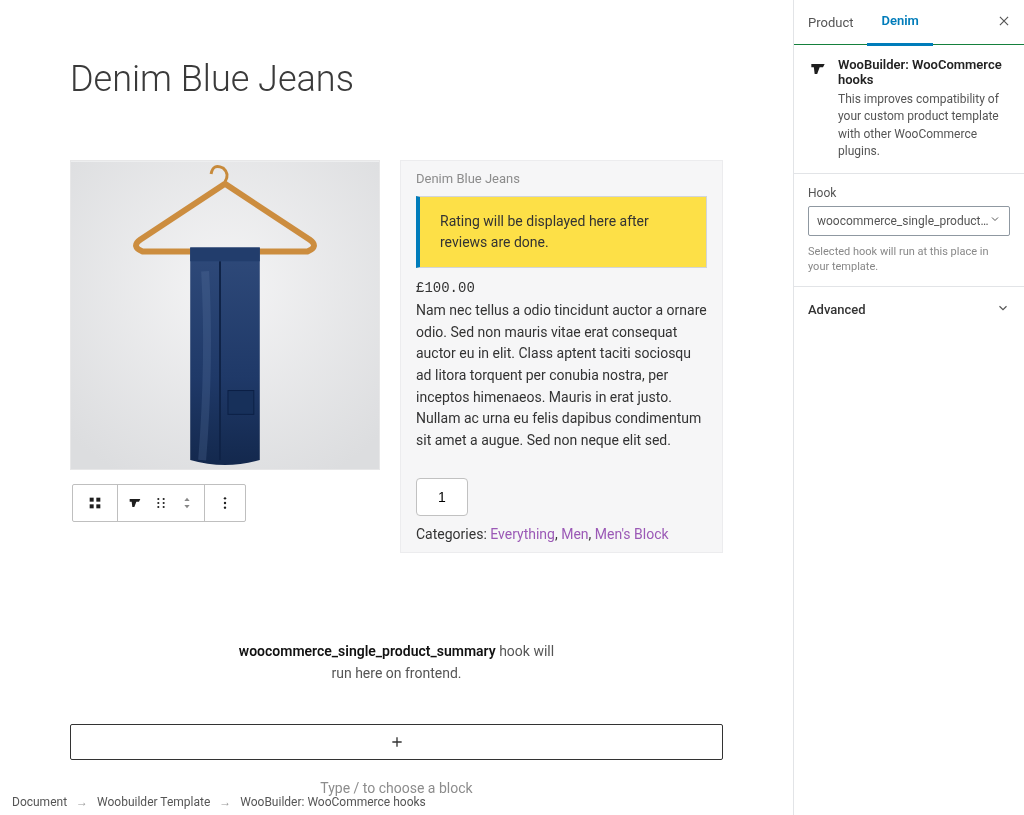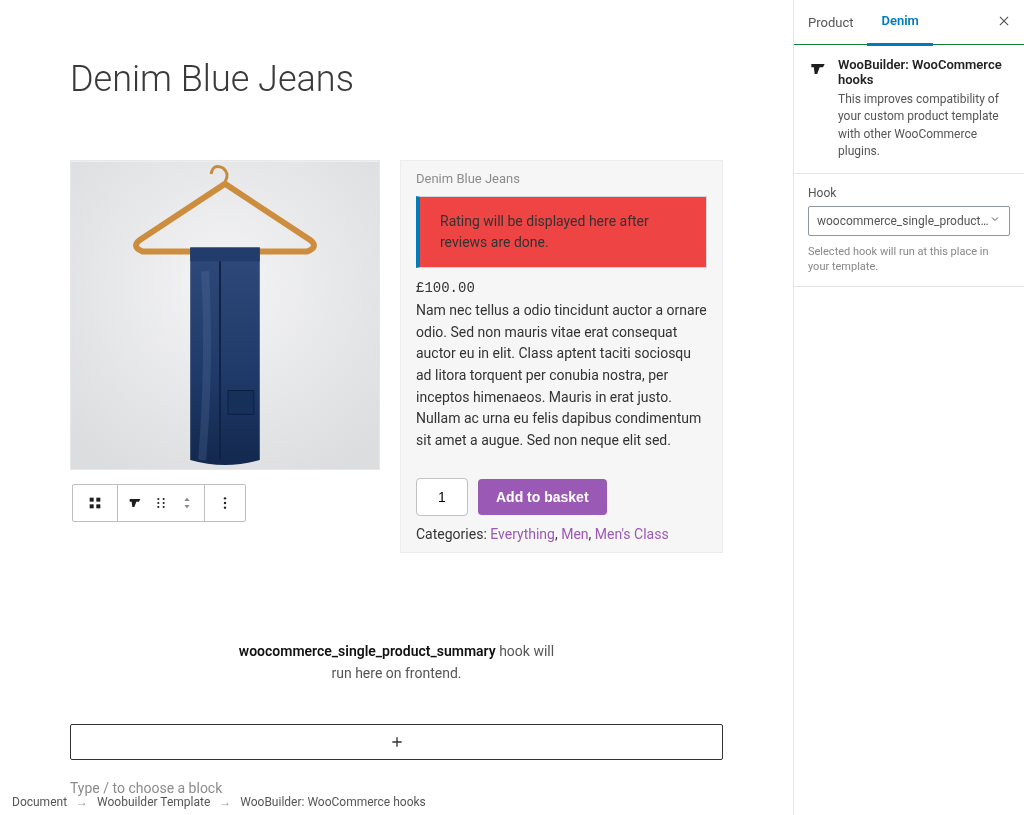--- a/index.html
+++ b/index.html
@@ -6,39 +6,39 @@
   body{width:1024px;height:815px;overflow:hidden;background:#fff;}
   .editor{display:flex;height:100%;}
   .canvas{flex:1;overflow:auto;position:relative;box-sizing:border-box;}
   .content{padding:30px 70px 0 70px;}
   h1.page-title{font-size:36px;font-weight:300;color:#3a3a3a;margin:28px 0 60px 0;}
   .product-row{display:flex;gap:20px;}
   .product-image-wrap{position:relative;width:310px;height:310px;background:#edeeef;border:1px solid #e7e7e8;box-sizing:border-box;}
   .product-image{position:absolute;inset:0;display:flex;align-items:flex-start;justify-content:center;overflow:hidden;}
   .product-summary{flex:1;background:#f6f6f7;border:1px solid #ececee;padding:10px 15px 10px 15px;box-sizing:border-box;}
   .product-name{color:#8c8c8c;font-size:13px;margin:0 0 10px 0;}
-  .rating-box{border:1px solid #d2d5d9;border-left:4px solid #007cba;background:#ef4444;padding:14px 20px;font-size:14px;color:#333;margin-bottom:12px;line-height:1.5;}
+  .rating-box{border:1px solid #d2d5d9;border-left:4px solid #007cba;background:#fde047;padding:14px 20px;font-size:14px;color:#333;margin-bottom:12px;line-height:1.5;}
   .price{font-size:14px;color:#333;margin-bottom:4px;font-family:Liberation Mono, monospace;}
   .desc{font-size:14px;color:#333;line-height:1.55;margin-bottom:26px;}
   .cart-row{display:flex;align-items:center;gap:10px;margin-bottom:10px;}
   .qty-input{width:46px;height:34px;border:1px solid #c1c1c1;background:#fff;text-align:center;font-size:14px;border-radius:4px;}
   .add-to-basket{background:#9b59b6;color:#fff;border:none;border-radius:4px;padding:0 18px;height:36px;font-size:14px;font-weight:600;cursor:pointer;}
   .cats{font-size:14px;color:#333;}
   .cats a{color:#9b59b6;text-decoration:none;}
   .toolbar{position:absolute;left:72px;top:484px;display:flex;background:#fff;border:1px solid #bfbfbf;border-radius:2px;height:36px;}
   .toolbar .cell{display:flex;align-items:center;justify-content:center;border-right:1px solid #bfbfbf;}
   .toolbar .cell:last-child{border-right:none;}
   .cell-a{width:44px;}
   .cell-b{width:86px;gap:10px;}
   .cell-c{width:40px;}
   .icon{width:16px;height:16px;display:block;}
   .hook-block{text-align:center;margin:88px auto 40px;font-size:14px;color:#555;width:320px;line-height:1.55;}
   .hook-block b{color:#111;font-weight:600;}
   .insert-area{border:1px solid #333;height:34px;display:flex;align-items:center;justify-content:center;margin:20px 0 20px 0;cursor:pointer;border-radius:2px;}
-  .placeholder{color:#8c8c8c;font-size:14px;margin:20px 0 18px 0;}
+  .placeholder{color:#8c8c8c;font-size:14px;margin:20px 0 18px 0;text-align:center;}
   .breadcrumb{position:absolute;left:12px;bottom:6px;font-size:12px;color:#555;}
   .breadcrumb .sep{margin:0 6px;color:#999;}
   
   .sidebar{width:230px;border-left:1px solid #e2e4e7;display:flex;flex-direction:column;background:#fff;}
   .tabs{display:flex;border-bottom:1px solid #15803d;align-items:center;height:44px;}
   .tab{padding:0 14px;font-size:13px;color:#555;height:100%;display:flex;align-items:center;cursor:pointer;}
   .tab.active{color:#007cba;font-weight:600;border-bottom:3px solid #007cba;}
   .tab-close{margin-left:auto;width:40px;display:flex;align-items:center;justify-content:center;cursor:pointer;color:#555;}
   .panel{padding:12px 14px;border-bottom:1px solid #e2e4e7;}
   .panel-head{display:flex;gap:10px;}
@@ -90,27 +90,26 @@
           </div>
         </div>
 
         <div class="product-summary">
           <div class="product-name">Denim Blue Jeans</div>
           <div class="rating-box">Rating will be displayed here after reviews are done.</div>
           <div class="price">£100.00</div>
           <div class="desc">Nam nec tellus a odio tincidunt auctor a ornare odio. Sed non mauris vitae erat consequat auctor eu in elit. Class aptent taciti sociosqu ad litora torquent per conubia nostra, per inceptos himenaeos. Mauris in erat justo. Nullam ac urna eu felis dapibus condimentum sit amet a augue. Sed non neque elit sed.</div>
           <div class="cart-row">
             <input class="qty-input" value="1" style="">
-            <button class="add-to-basket">Add to basket</button>
           </div>
           <div class="cats">
             <span>Categories: </span>
             <a href="#">Everything</a><span>, </span>
             <a href="#">Men</a><span>, </span>
-            <a href="#">Men's Class</a>
+            <a href="#">Men's Block</a>
           </div>
         </div>
       </div>
 
       <div class="hook-block">
         <b>woocommerce_single_product_summary</b><span> hook will run here on frontend.</span>
       </div>
 
       <div class="insert-area">
         <span>
@@ -209,14 +208,22 @@
         <span style="white-space:nowrap;overflow:hidden;text-overflow:ellipsis;">woocommerce_single_product_summ</span>
         <span class="caret">
           <svg width="12" height="12" viewBox="0 0 24 24">
               <path d="M6 9l6 6 6-6" stroke="#555" stroke-width="2" fill="none"></path>
             </svg>
         </span>
       </div>
       <div class="hint">Selected hook will run at this place in your template.</div>
     </div>
 
+    <div class="adv">
+      <div class="adv-title">Advanced</div>
+      <span>
+        <svg width="14" height="14" viewBox="0 0 24 24">
+            <path d="M6 9l6 6 6-6" stroke="#555" stroke-width="2" fill="none"></path>
+          </svg>
+      </span>
+    </div>
   </div>
 </div>
 
 </body></html>

